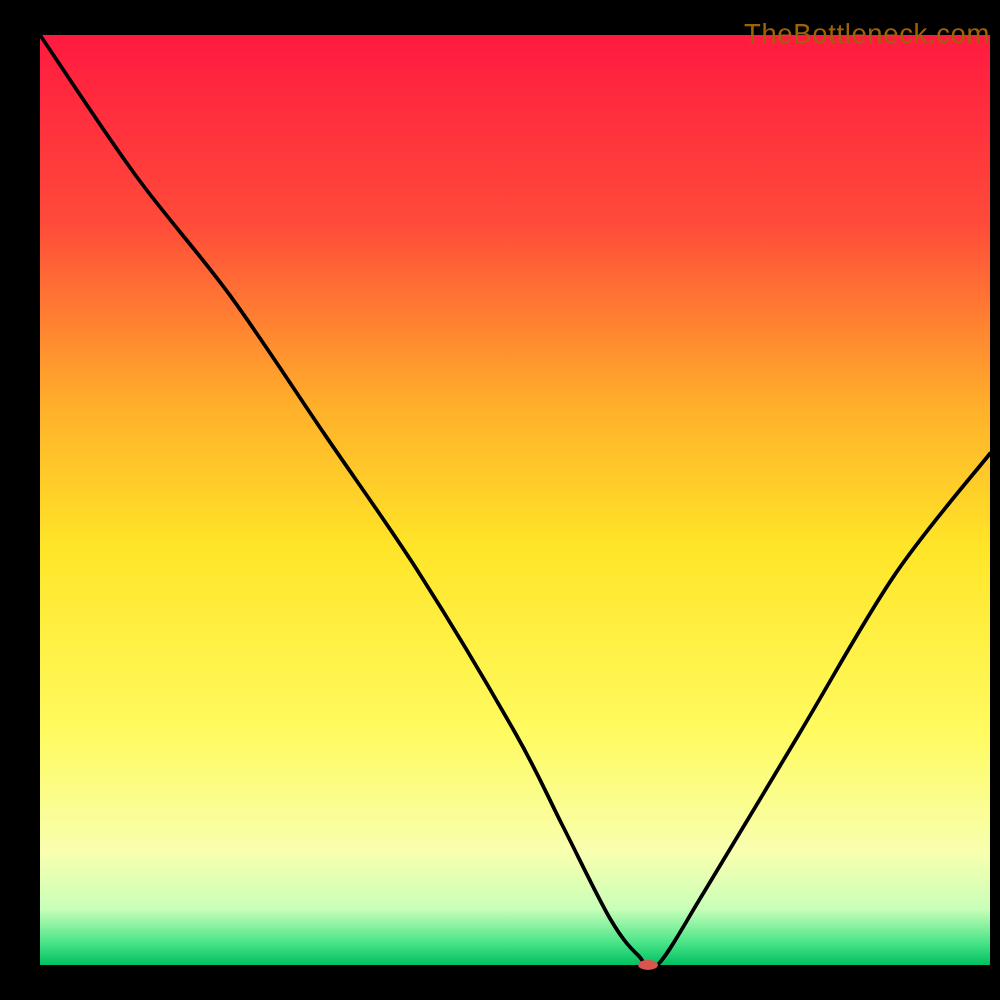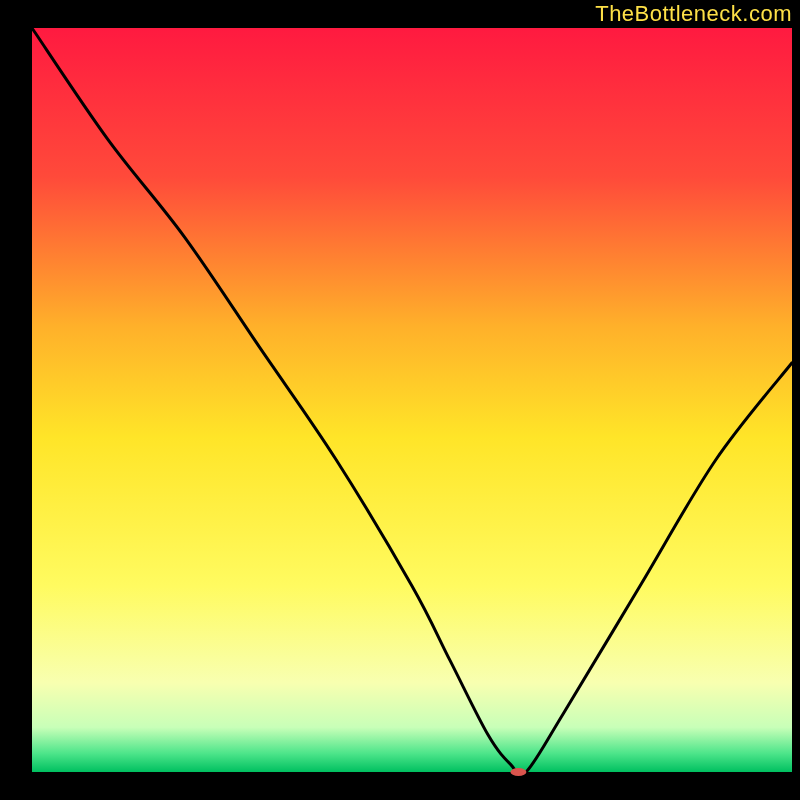--- a/index.html
+++ b/index.html
@@ -12,23 +12,23 @@
     overflow: hidden;
   }
   .frame {
     position: relative;
     width: 800px;
     height: 800px;
     background: #000;
   }
   .watermark {
     position: absolute;
-    top: 1px;
+    top: 14px;
     right: 8px;
-    color: #fde047;
+    color: #a16207;
     font-size: 22px;
     font-weight: 500;
     letter-spacing: 0.5px;
     user-select: none;
   }
   svg {
     display: block;
   }
 </style>
 </head>

